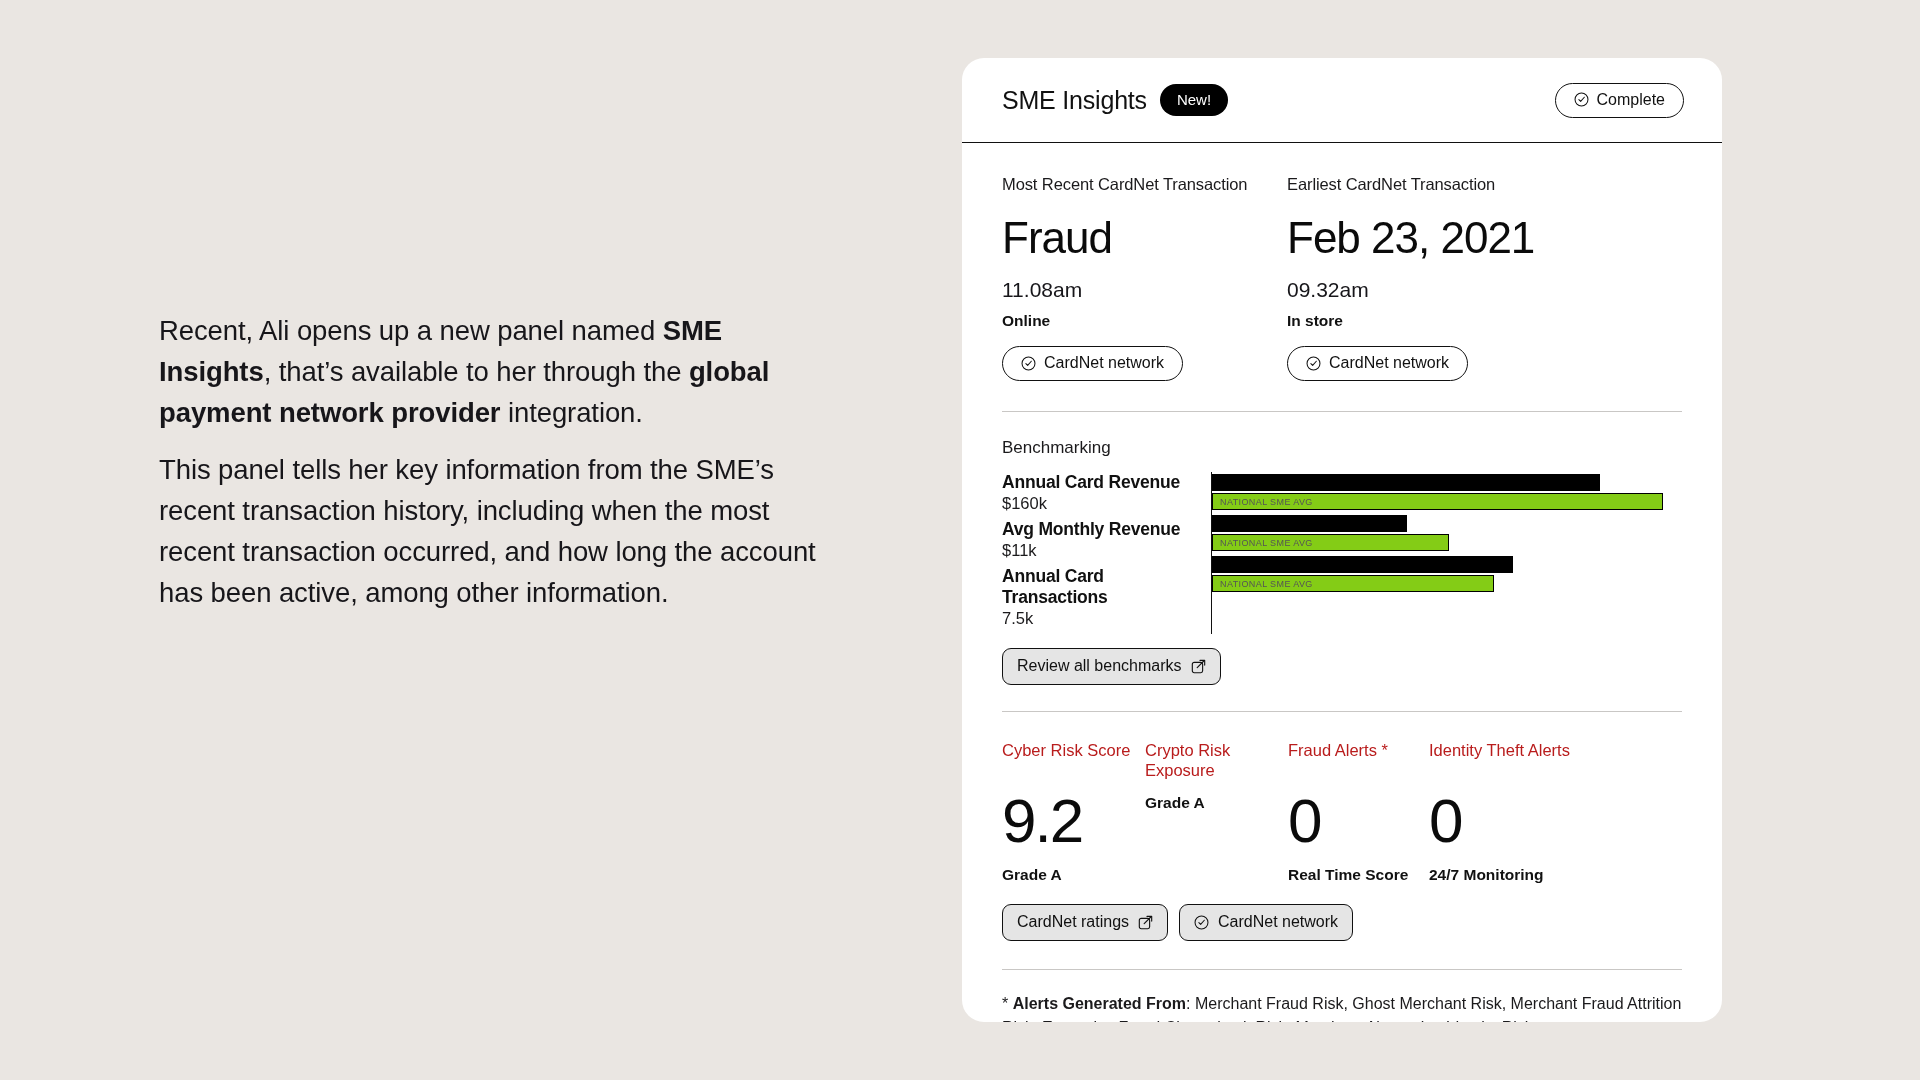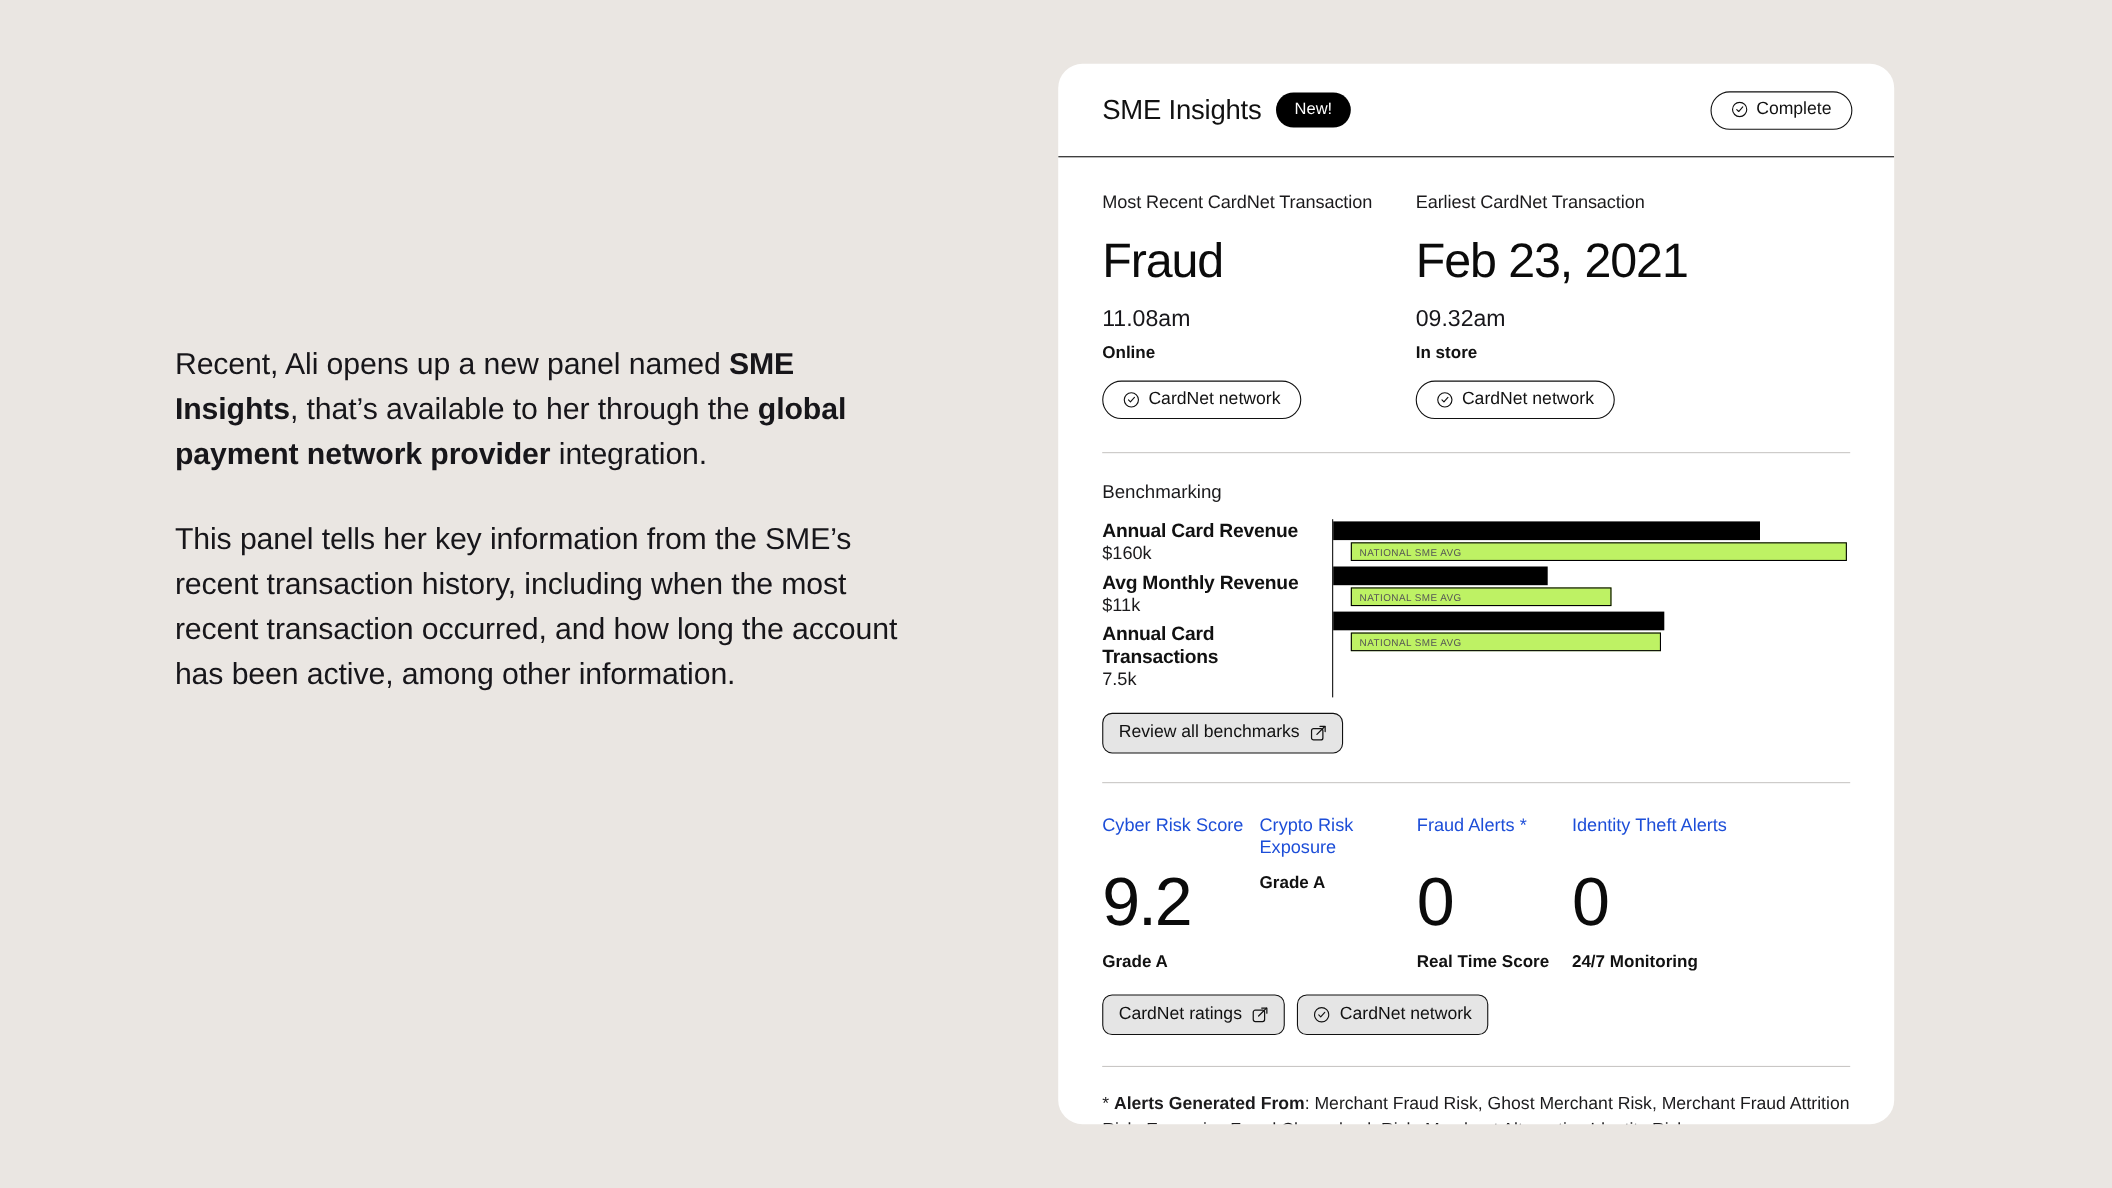--- a/index.html
+++ b/index.html
@@ -23,21 +23,21 @@
     left: 159px;
     top: 310px;
     width: 660px;
   }
   .narrative p {
     font-size: 27.5px;
     line-height: 41px;
     color: #17161a;
     letter-spacing: -0.1px;
   }
-  .narrative p + p { margin-top: 36px; }
+  .narrative p + p { margin-top: 16px; }
   .narrative b { font-weight: 700; }
 
   
   .panel {
     position: absolute;
     left: 962px;
     top: 58px;
     width: 760px;
     height: 964px;
     background: #ffffff;
@@ -167,24 +167,24 @@
   }
   .bar-group { height: 36px; position: relative; margin-bottom: 5px; }
   .bar-main {
     height: 17px;
     background: #000;
     position: absolute;
     top: 0; left: 0;
   }
   .bar-avg {
     height: 17px;
-    background: #bef264;
+    background: #84cc16;
     border: 1.4px solid #000;
     position: absolute;
-    top: 19px; left: 16px;
+    top: 19px; left: 0;
     display: flex;
     align-items: center;
   }
   .bar-avg span {
     font-size: 9px;
     letter-spacing: 0.4px;
     color: #555;
     padding-left: 7px;
     white-space: nowrap;
     font-family: "Liberation Sans", sans-serif;
@@ -192,21 +192,21 @@
   .bench .btn-rect { margin-top: 14px; }
 
   
   .scores { padding-top: 28px; padding-bottom: 28px; }
   .score-grid { display: flex; }
   .score-col { width: 143px; flex: none; }
   .score-col:nth-child(3) { width: 141px; }
   .score-label {
     font-size: 16.5px;
     line-height: 20px;
-    color: #1d4ed8;
+    color: #b91c1c;
     min-height: 40px;
   }
   .score-val {
     font-size: 62px;
     line-height: 1;
     margin-top: 10px;
     letter-spacing: -2px;
     color: #0b0b0b;
   }
   .score-sub {

